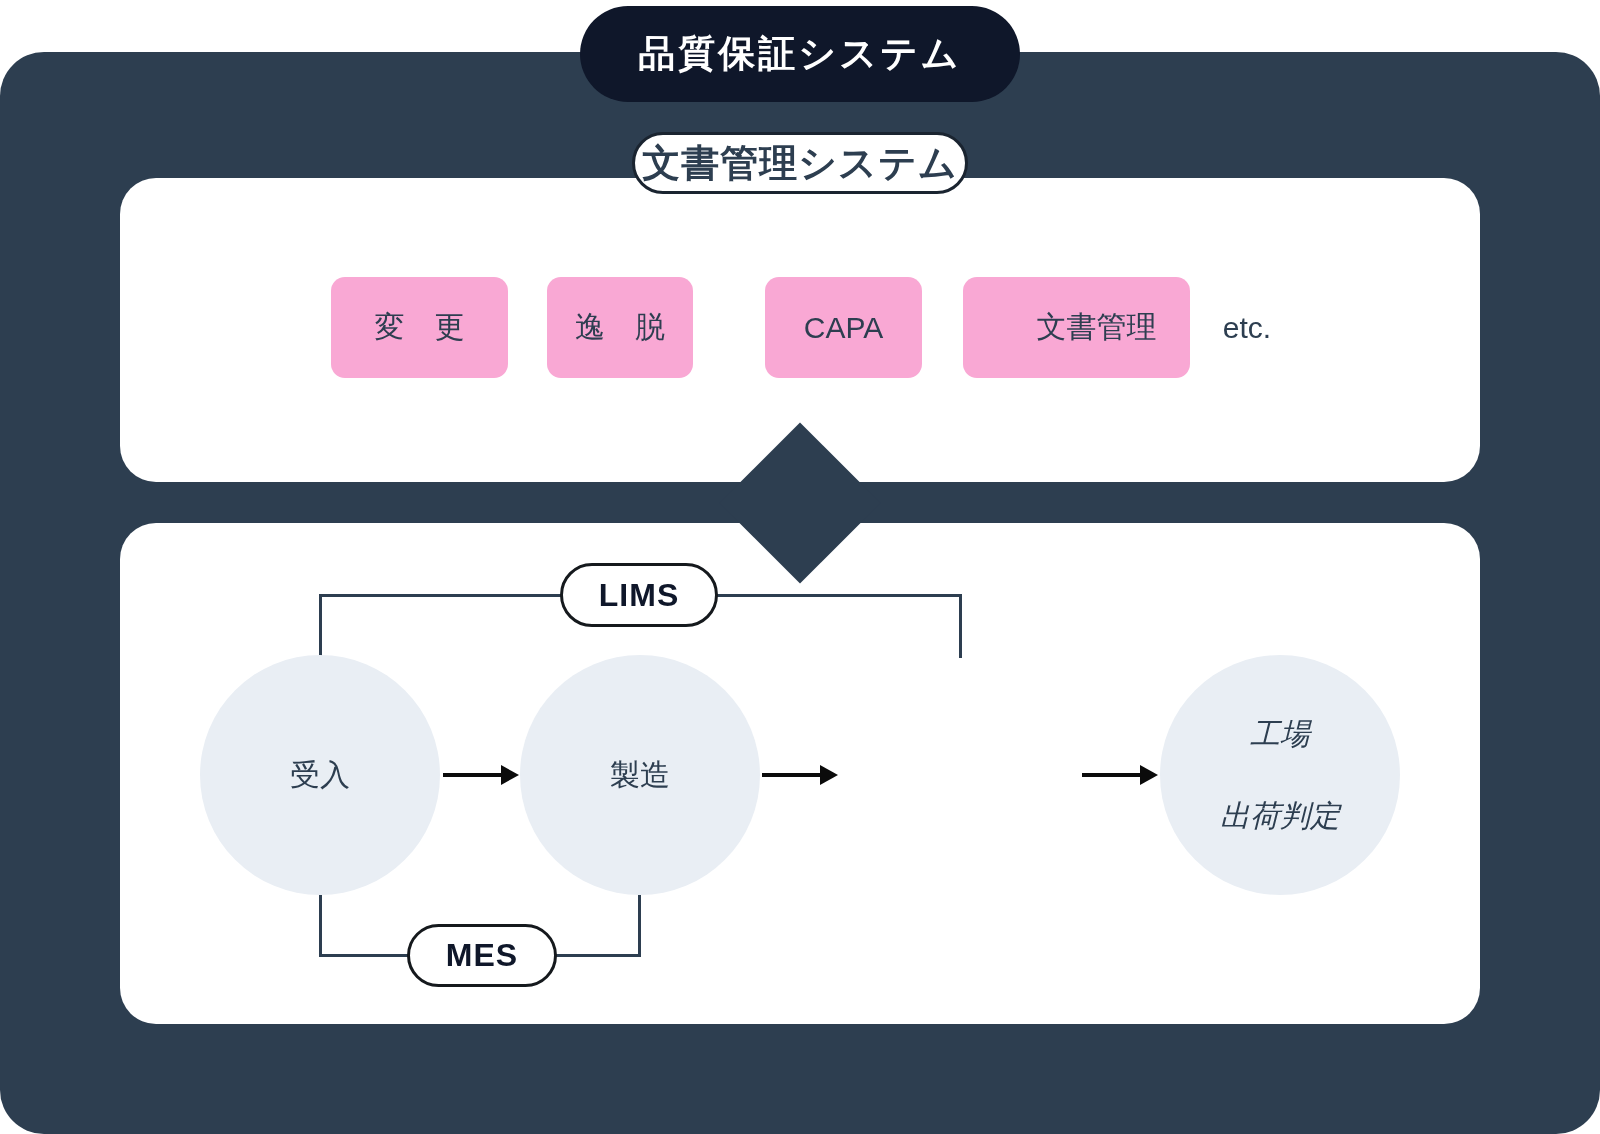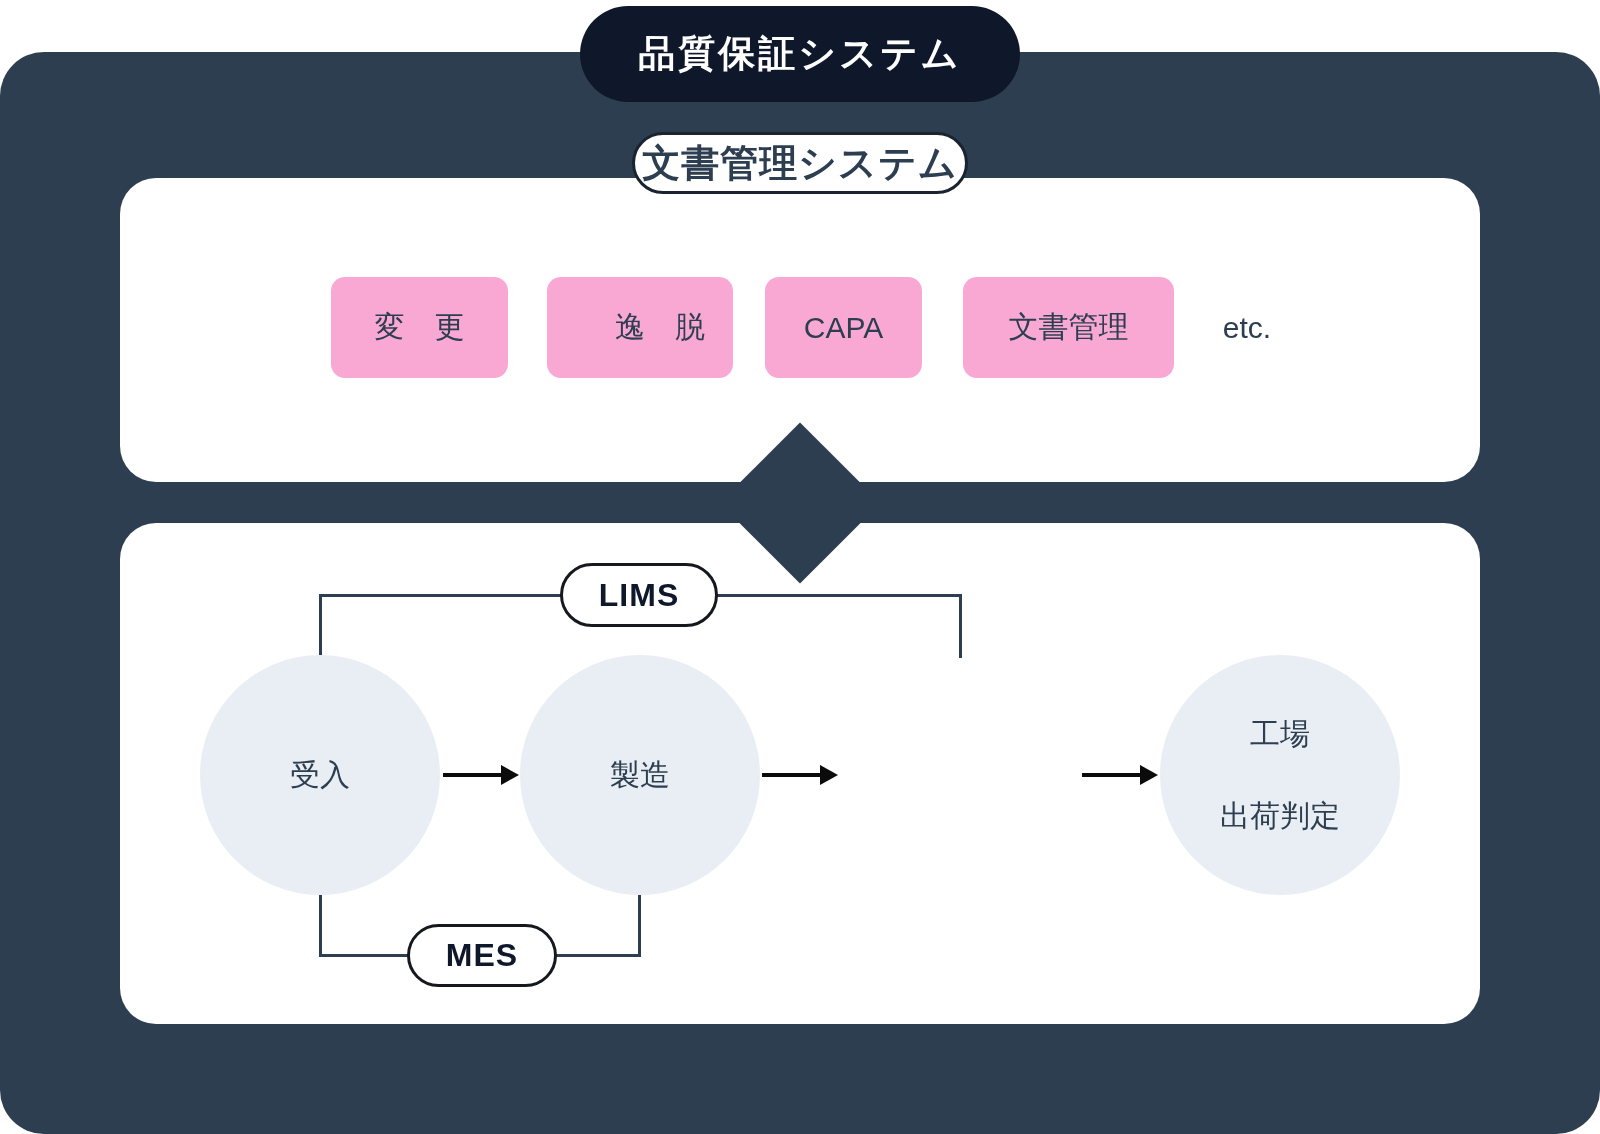--- a/index.html
+++ b/index.html
@@ -90,27 +90,27 @@
   </div>
 
   <div class="panel panel-top"></div>
   <div class="doc-pill">
     <span>文書管理システム</span>
   </div>
 
   <div class="doc-item" style="left:331px;width:177px;">
     <span>変　更</span>
   </div>
-  <div class="doc-item" style="left:547px;width:146px;padding-left:40px;">
+  <div class="doc-item" style="left:547px;width:146px;">
     <span>逸　脱</span>
   </div>
   <div class="doc-item" style="left:765px;width:157px;">
     <span>CAPA</span>
   </div>
-  <div class="doc-item" style="left:963px;width:211px;">
+  <div class="doc-item" style="left:963px;width:187px;padding-left:40px;">
     <span>文書管理</span>
   </div>
   <div class="etc-label">etc.</div>
 
   <div class="diamond"></div>
 
   <div class="panel panel-bottom"></div>
 
   <div class="conn" style="left:319px;top:594px;width:643px;height:3px;"></div>
   <div class="conn" style="left:319px;top:594px;width:3px;height:64px;"></div>
@@ -127,21 +127,21 @@
   </div>
 
   <div class="circle" style="left:200px;">
     <span>受入</span>
     <span></span>
   </div>
   <div class="circle" style="left:520px;">
     <span>製造</span>
     <span></span>
   </div>
-  <div class="circle" style="left:1160px;">
+  <div class="circle" style="left:1160px;font-style:italic;">
     <span>工場</span>
     <span>出荷判定</span>
   </div>
 
   <div class="arrow" style="left:443px;">
     <div class="shaft"></div>
     <div class="head"></div>
   </div>
   <div class="arrow" style="left:762px;">
     <div class="shaft"></div>

